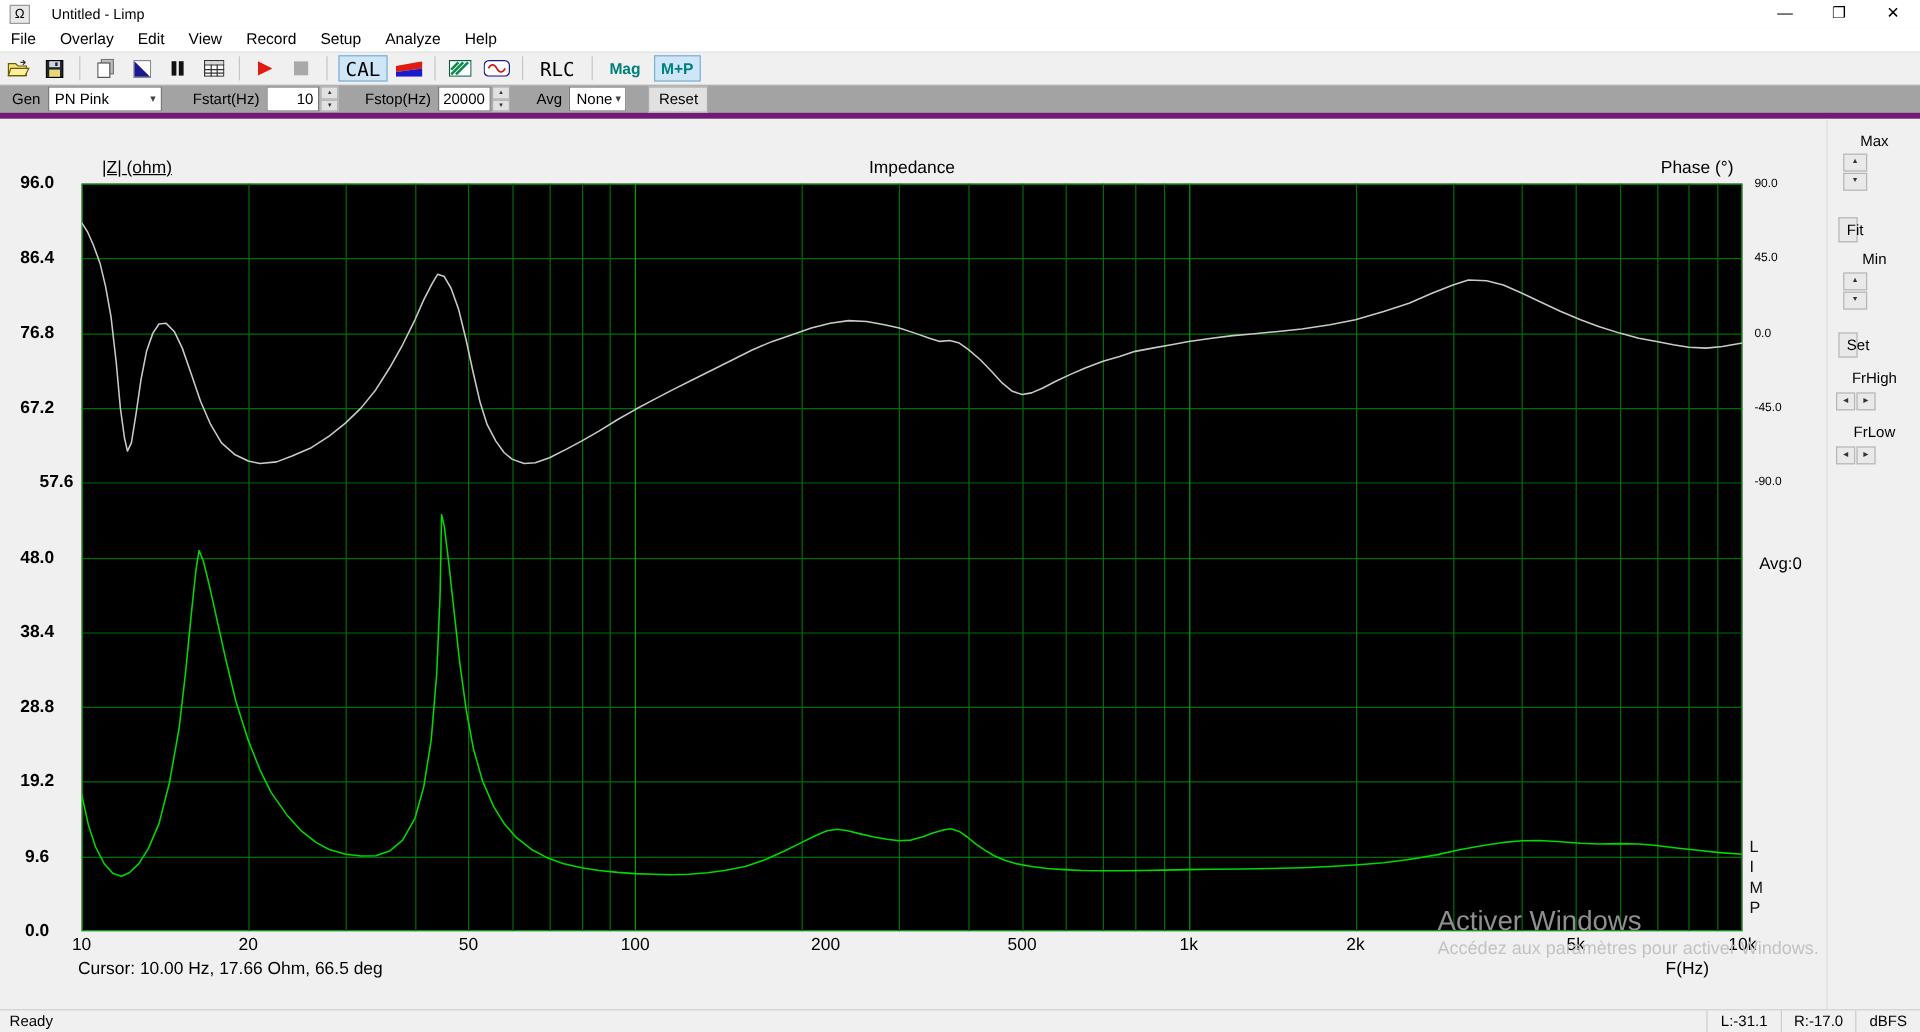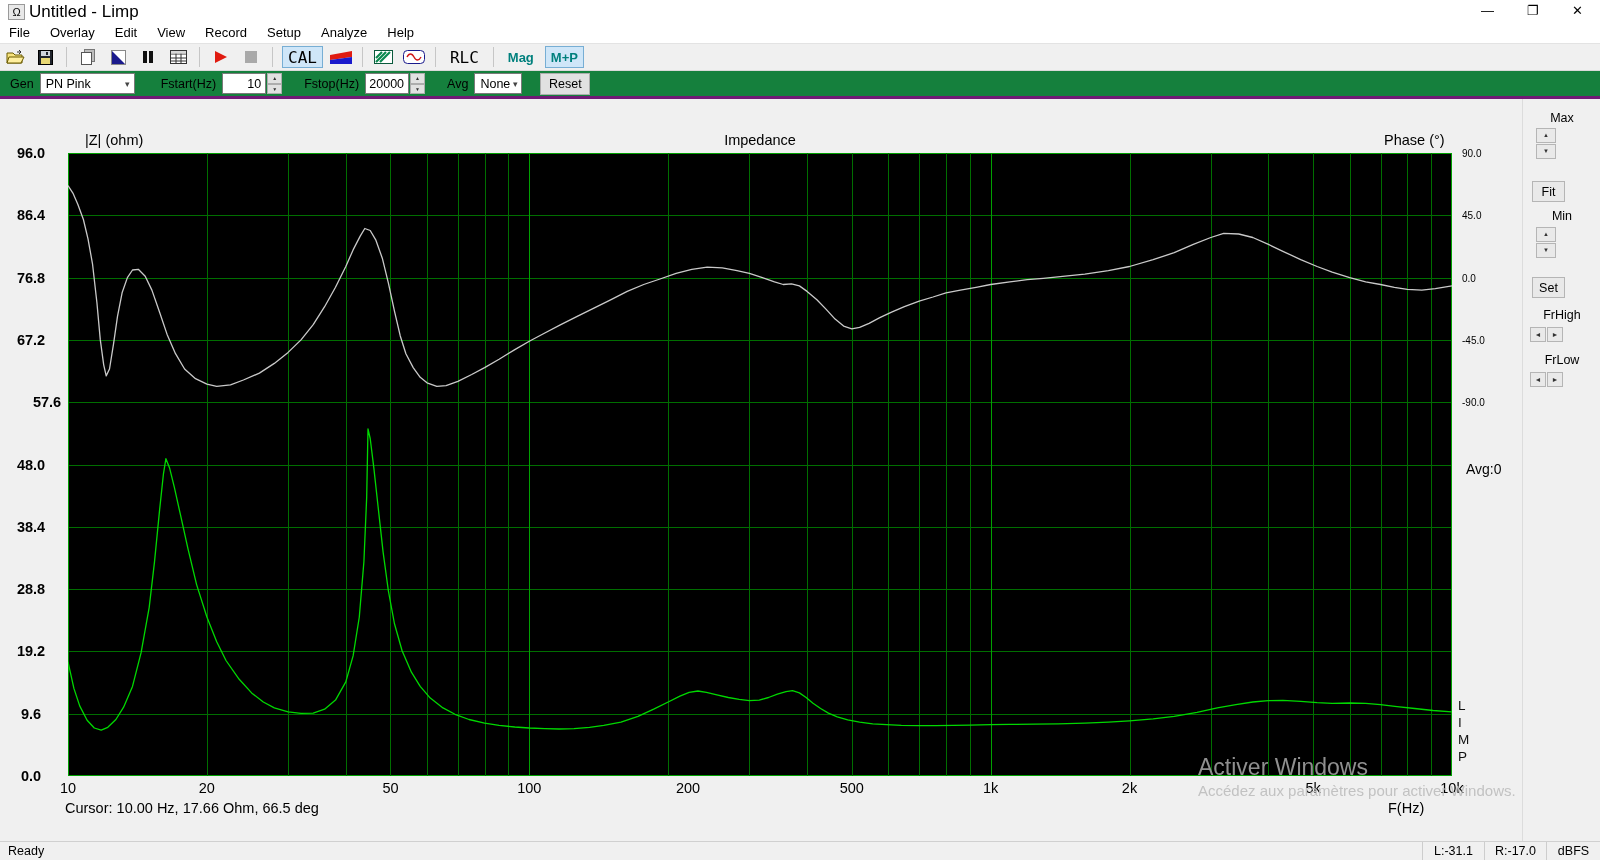--- a/index.html
+++ b/index.html
@@ -4,42 +4,42 @@
 <style>
   html,body{margin:0;padding:0;background:#888;}
   *{box-sizing:border-box;}
   #app{position:relative;width:1600px;height:860px;background:#f0f0f0;
        font-family:"Liberation Sans","DejaVu Sans",sans-serif;color:#000;overflow:hidden;}
 
   
   .titlebar{position:absolute;left:0;top:0;width:1600px;height:23px;background:#fff;display:flex;align-items:center;}
   .app-icon{width:17px;height:16px;margin-left:8px;border:1px solid #9a9a9a;background:#e8e8e8;
             font-size:11px;line-height:14px;text-align:center;}
-  .title-text{margin-left:4px;font-size:17px;}
+  .title-text{margin-left:18px;font-size:12px;}
   .win-controls{position:absolute;right:0;top:0;height:23px;display:flex;}
   .win-btn{width:45px;height:23px;text-align:center;font-size:13px;line-height:22px;color:#000;}
 
   
   .menubar{position:absolute;left:0;top:23px;width:1600px;height:20px;background:#fff;display:flex;align-items:center;}
   .menu-item{padding:0 10px;font-size:13px;height:20px;line-height:20px;}
   .menu-item:first-child{padding-left:9px;}
 
   
   .toolbar{position:absolute;left:0;top:43px;width:1600px;height:28px;background:#f0f0f0;
            border-top:1px solid #e3e3e3;border-bottom:1px solid #d9d9d9;display:flex;align-items:center;}
   .tb-sep{width:1px;height:20px;background:#c6c6c6;margin:0 6px;}
   .tb-btn{width:24px;height:22px;display:flex;align-items:center;justify-content:center;margin:0 3px;}
   .tb-txtbtn{height:22px;padding:0 5px;display:flex;align-items:center;margin:0 3px;
              font-family:"DejaVu Sans Mono","Liberation Mono",monospace;font-size:16px;}
   .pressed{background:#cfe6f8;border:1px solid #77aed4;}
   .teal{color:#00807d;font-weight:bold;font-family:"Liberation Sans",sans-serif;font-size:13px;}
 
   
-  .controls{position:absolute;left:0;top:71px;width:1600px;height:28px;background:#15803d;
-            border-bottom:3px solid #701a75;display:flex;align-items:center;font-size:12.5px;}
+  .controls{position:absolute;left:0;top:71px;width:1600px;height:28px;background:#a3a3a3;
+            border-bottom:5px solid #701a75;display:flex;align-items:center;font-size:12.5px;}
   .lbl{margin:0 6px 0 10px;}
   .combo{height:21px;background:#fff;border:1px solid #7a7a7a;display:flex;align-items:center;
          padding-left:5px;font-size:12.5px;position:relative;}
   .combo .chev{position:absolute;right:4px;font-size:9px;color:#444;}
   .num-input{height:21px;background:#fff;border:1px solid #7a7a7a;font-size:12.5px;
              text-align:right;padding-right:4px;font-family:"Liberation Sans",sans-serif;}
   .spin{width:15px;height:21px;display:flex;flex-direction:column;margin-left:1px;}
   .spin div{flex:1;border:1px solid #adadad;background:#e1e1e1;font-size:5px;line-height:8px;text-align:center;color:#333;}
   .push-btn{height:22px;background:#e1e1e1;border:1px solid #adadad;font-size:12.5px;
             display:flex;align-items:center;justify-content:center;}
@@ -57,21 +57,21 @@
   .brand{position:absolute;left:1458px;top:598px;font-size:13.5px;line-height:17px;white-space:pre;color:#111;}
   .avg-counter{position:absolute;left:1466px;top:362px;font-size:14px;}
   .wm1{position:absolute;left:1198px;top:655px;font-size:23px;color:#8f8f8f;z-index:5;}
   .wm2{position:absolute;left:1198px;top:683px;font-size:15px;color:#c2c2c2;z-index:5;}
 
   
   .panel-divider{position:absolute;left:1522px;top:0;width:1px;height:742px;background:#dcdcdc;}
   .sp-lbl{position:absolute;width:76px;left:1524px;text-align:center;font-size:12.5px;}
   .sp-spin{position:absolute;left:1536px;width:20px;height:15px;background:#e9e9e9;border:1px solid #b5b5b5;
            font-size:6px;text-align:center;line-height:13px;color:#333;}
-  .sp-btn{position:absolute;left:1532px;width:33px;height:21px;background:#e9e9e9;border:1px solid #b5b5b5;
+  .sp-btn{position:absolute;left:1532px;width:16px;height:21px;background:#e9e9e9;border:1px solid #b5b5b5;
           font-size:12.5px;text-align:center;line-height:19px;}
   .sp-arrow{position:absolute;width:16px;height:15px;background:#e9e9e9;border:1px solid #b5b5b5;
             font-size:7px;text-align:center;line-height:13px;color:#333;}
 
   
   .statusbar{position:absolute;left:0;top:841px;width:1600px;height:19px;background:#f0f0f0;
              border-top:1px solid #d0d0d0;font-size:12.5px;display:flex;align-items:center;}
   .sb-ready{margin-left:8px;}
   .sb-right{position:absolute;right:0;top:0;height:100%;display:flex;align-items:center;padding-left:21px;}
   .sb-cell{height:100%;display:flex;align-items:center;justify-content:center;border-left:1px solid #cdcdcd;}
@@ -207,21 +207,21 @@
     <span class="lbl" style="margin-left:22px;">Avg</span>
     <div class="combo" style="width:48px;">
       <span>None</span>
       <span class="chev">▾</span>
     </div>
     <button class="push-btn" style="width:50px;margin-left:18px;">Reset</button>
   </div>
 
   <div class="workspace">
 
-    <div class="hdr" style="left:85px;">|Z| (ohm)</div>
+    <div class="hdr" style="left:85px;text-decoration:underline;">|Z| (ohm)</div>
     <div class="hdr" style="left:0;width:1520px;text-align:center;">Impedance</div>
     <div class="hdr" style="left:1384px;width:68px;">Phase (°)</div>
 
     <div class="plot" id="plot">
         <svg width="1384" height="623" viewBox="0 0 1384 623">
           <line x1="0" y1="0.5" x2="1384" y2="0.5" stroke="#00a000" stroke-width="1"></line>
           <line x1="0" y1="62.5" x2="1384" y2="62.5" stroke="#006e00" stroke-width="1"></line>
           <line x1="0" y1="125.5" x2="1384" y2="125.5" stroke="#006e00" stroke-width="1"></line>
           <line x1="0" y1="187.5" x2="1384" y2="187.5" stroke="#006e00" stroke-width="1"></line>
           <line x1="0" y1="249.5" x2="1384" y2="249.5" stroke="#006e00" stroke-width="1"></line>

